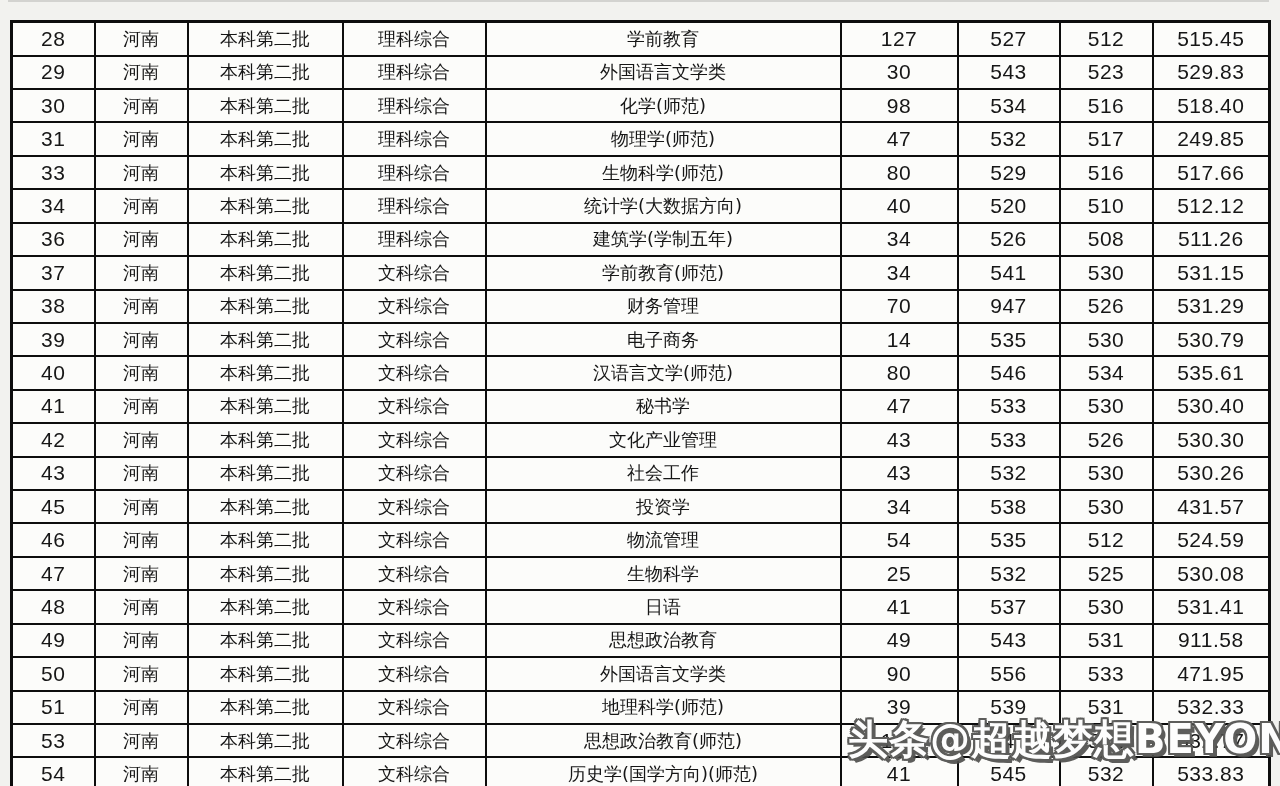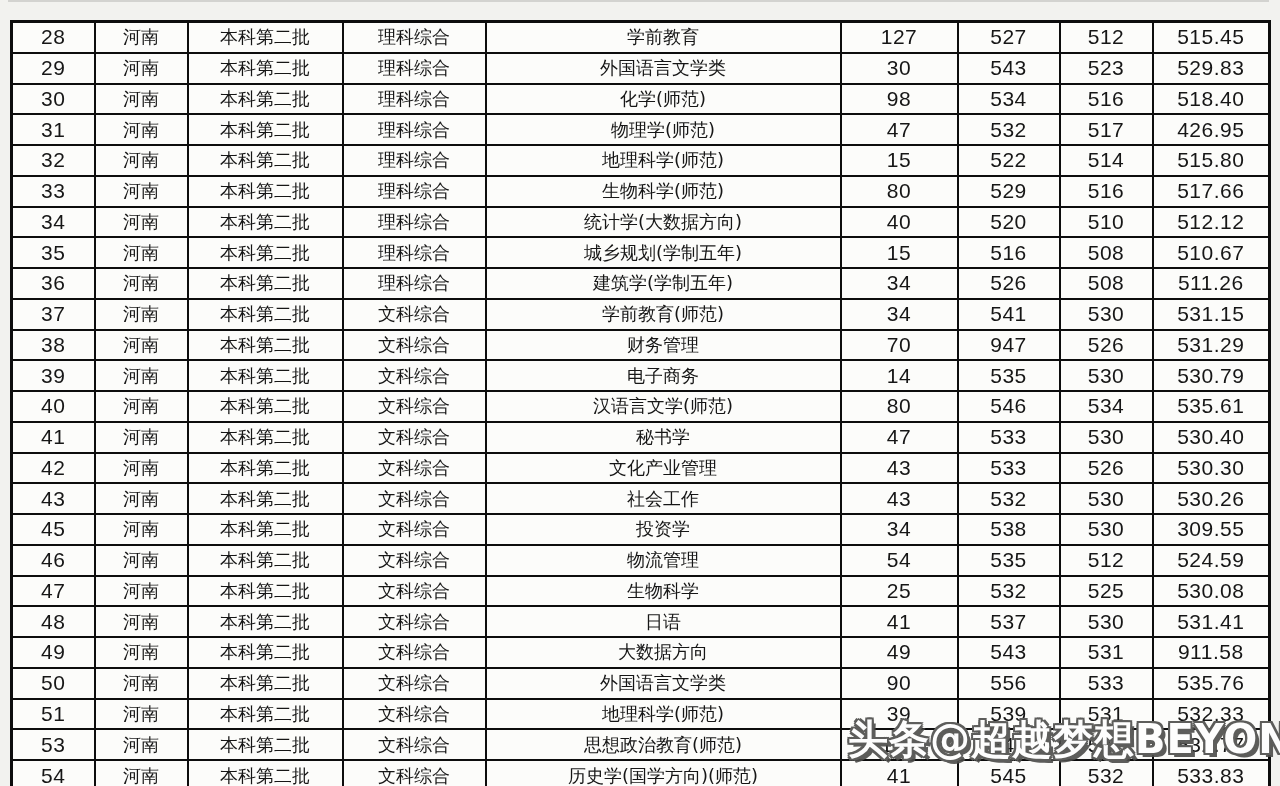--- a/index.html
+++ b/index.html
@@ -138,32 +138,21 @@
         </tr>
         <tr>
           <td class="c0">31</td>
           <td class="c1">河南</td>
           <td class="c2">本科第二批</td>
           <td class="c3">理科综合</td>
           <td class="c4">物理学(师范)</td>
           <td class="c5">47</td>
           <td class="c6">532</td>
           <td class="c7">517</td>
-          <td class="c8">426.95</td>
-        </tr>
-        <tr>
-          <td class="c0">32</td>
-          <td class="c1">河南</td>
-          <td class="c2">本科第二批</td>
-          <td class="c3">理科综合</td>
-          <td class="c4">地理科学(师范)</td>
-          <td class="c5">15</td>
-          <td class="c6">522</td>
-          <td class="c7">514</td>
-          <td class="c8">515.80</td>
+          <td class="c8">249.85</td>
         </tr>
         <tr>
           <td class="c0">33</td>
           <td class="c1">河南</td>
           <td class="c2">本科第二批</td>
           <td class="c3">理科综合</td>
           <td class="c4">生物科学(师范)</td>
           <td class="c5">80</td>
           <td class="c6">529</td>
           <td class="c7">516</td>
@@ -174,31 +163,20 @@
           <td class="c1">河南</td>
           <td class="c2">本科第二批</td>
           <td class="c3">理科综合</td>
           <td class="c4">统计学(大数据方向)</td>
           <td class="c5">40</td>
           <td class="c6">520</td>
           <td class="c7">510</td>
           <td class="c8">512.12</td>
         </tr>
         <tr>
-          <td class="c0">35</td>
-          <td class="c1">河南</td>
-          <td class="c2">本科第二批</td>
-          <td class="c3">理科综合</td>
-          <td class="c4">城乡规划(学制五年)</td>
-          <td class="c5">15</td>
-          <td class="c6">516</td>
-          <td class="c7">508</td>
-          <td class="c8">510.67</td>
-        </tr>
-        <tr>
           <td class="c0">36</td>
           <td class="c1">河南</td>
           <td class="c2">本科第二批</td>
           <td class="c3">理科综合</td>
           <td class="c4">建筑学(学制五年)</td>
           <td class="c5">34</td>
           <td class="c6">526</td>
           <td class="c7">508</td>
           <td class="c8">511.26</td>
         </tr>
@@ -281,21 +259,21 @@
         </tr>
         <tr>
           <td class="c0">45</td>
           <td class="c1">河南</td>
           <td class="c2">本科第二批</td>
           <td class="c3">文科综合</td>
           <td class="c4">投资学</td>
           <td class="c5">34</td>
           <td class="c6">538</td>
           <td class="c7">530</td>
-          <td class="c8">309.55</td>
+          <td class="c8">431.57</td>
         </tr>
         <tr>
           <td class="c0">46</td>
           <td class="c1">河南</td>
           <td class="c2">本科第二批</td>
           <td class="c3">文科综合</td>
           <td class="c4">物流管理</td>
           <td class="c5">54</td>
           <td class="c6">535</td>
           <td class="c7">512</td>
@@ -321,36 +299,36 @@
           <td class="c5">41</td>
           <td class="c6">537</td>
           <td class="c7">530</td>
           <td class="c8">531.41</td>
         </tr>
         <tr>
           <td class="c0">49</td>
           <td class="c1">河南</td>
           <td class="c2">本科第二批</td>
           <td class="c3">文科综合</td>
-          <td class="c4">大数据方向</td>
+          <td class="c4">思想政治教育</td>
           <td class="c5">49</td>
           <td class="c6">543</td>
           <td class="c7">531</td>
           <td class="c8">911.58</td>
         </tr>
         <tr>
           <td class="c0">50</td>
           <td class="c1">河南</td>
           <td class="c2">本科第二批</td>
           <td class="c3">文科综合</td>
           <td class="c4">外国语言文学类</td>
           <td class="c5">90</td>
           <td class="c6">556</td>
           <td class="c7">533</td>
-          <td class="c8">535.76</td>
+          <td class="c8">471.95</td>
         </tr>
         <tr>
           <td class="c0">51</td>
           <td class="c1">河南</td>
           <td class="c2">本科第二批</td>
           <td class="c3">文科综合</td>
           <td class="c4">地理科学(师范)</td>
           <td class="c5">39</td>
           <td class="c6">539</td>
           <td class="c7">531</td>

